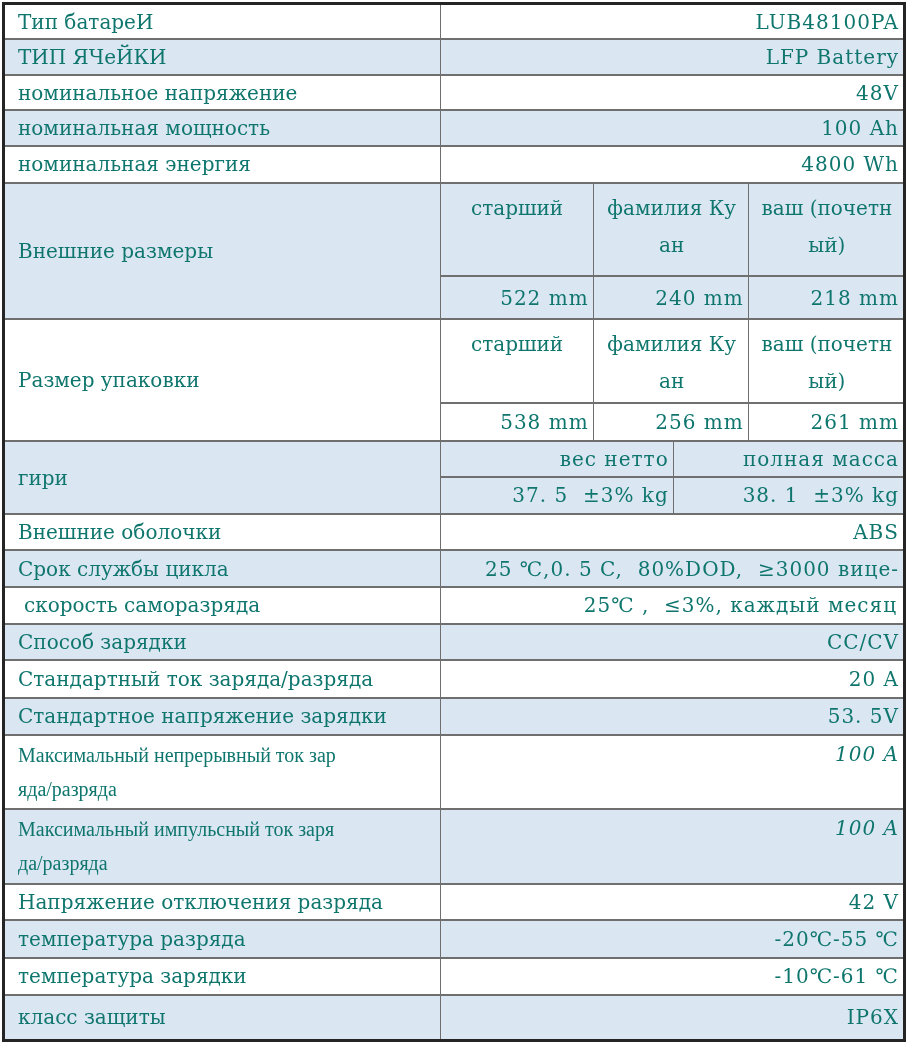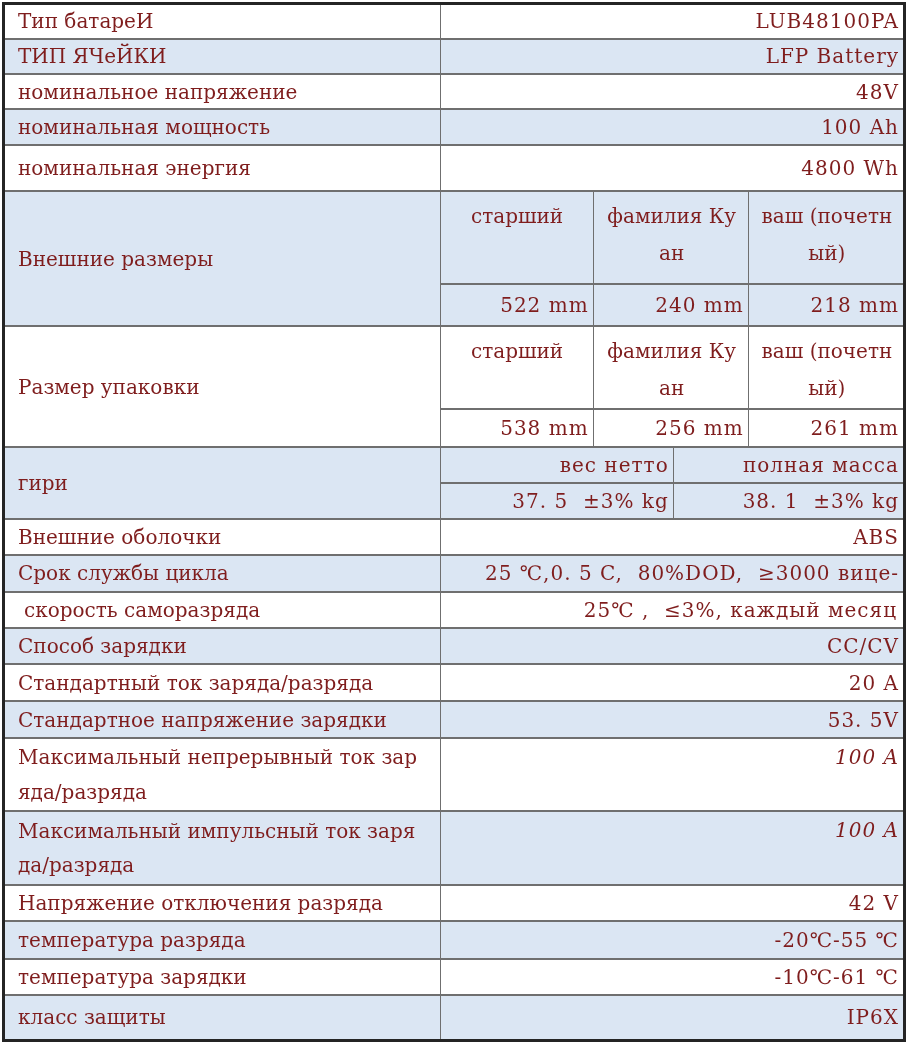--- a/index.html
+++ b/index.html
@@ -12,21 +12,21 @@
   }
   table.spec {
     border-collapse: collapse;
     table-layout: fixed;
     width: 904px;
     height: 1040px;
     margin: 2px 0 0 2px;
     border: 3px solid #242424;
     font-family: "DejaVu Serif", "Liberation Serif", serif;
     font-size: 20px;
-    color: #7f1d1d;
+    color: #0f766e;
   }
   td {
     border: solid #6f6f6f;
     border-width: 2px 1px;
     padding: 0 4px;
     vertical-align: middle;
     overflow: hidden;
   }
   tr.alt td { background: #dbe6f3; }
   td.lbl {
@@ -53,21 +53,21 @@
     padding-top: 6px;
     line-height: 1.85;
     text-align: center;
     margin-top: 30px;
   }
   td.subhead.left {
     text-align: center;
     padding-left: 4px;
     padding-right: 2px;
   }
-  td.twoline { line-height: 1.72; }
+  td.twoline { line-height: 1.72; font-family: Liberation Serif, serif; }
 </style>
 </head>
 <body>
 
 <table class="spec">
   <colgroup>
     <col style="width:437px">
     <col style="width:152px">
     <col style="width:80px">
     <col style="width:75px">
@@ -88,21 +88,21 @@
   <tr style="height:35px">
     <td class="lbl">номинальное напряжение</td>
     <td class="val" colspan="4">48V</td>
   </tr>
 
   <tr class="alt" style="height:35px">
     <td class="lbl">номинальная мощность</td>
     <td class="val" colspan="4">100 Ah</td>
   </tr>
 
-  <tr style="height:46px">
+  <tr style="height:36px">
     <td class="lbl">номинальная энергия</td>
     <td class="val" colspan="4">4800 Wh</td>
   </tr>
 
   <tr class="alt" style="height:92px">
     <td class="lbl" rowspan="2">Внешние размеры</td>
     <td class="subhead">старший</td>
     <td class="subhead left" colspan="2"><span>фамилия Ку</span><br><span>ан</span></td>
     <td class="subhead left"><span>ваш (почетн</span><br><span>ый)</span></td>
   </tr>

